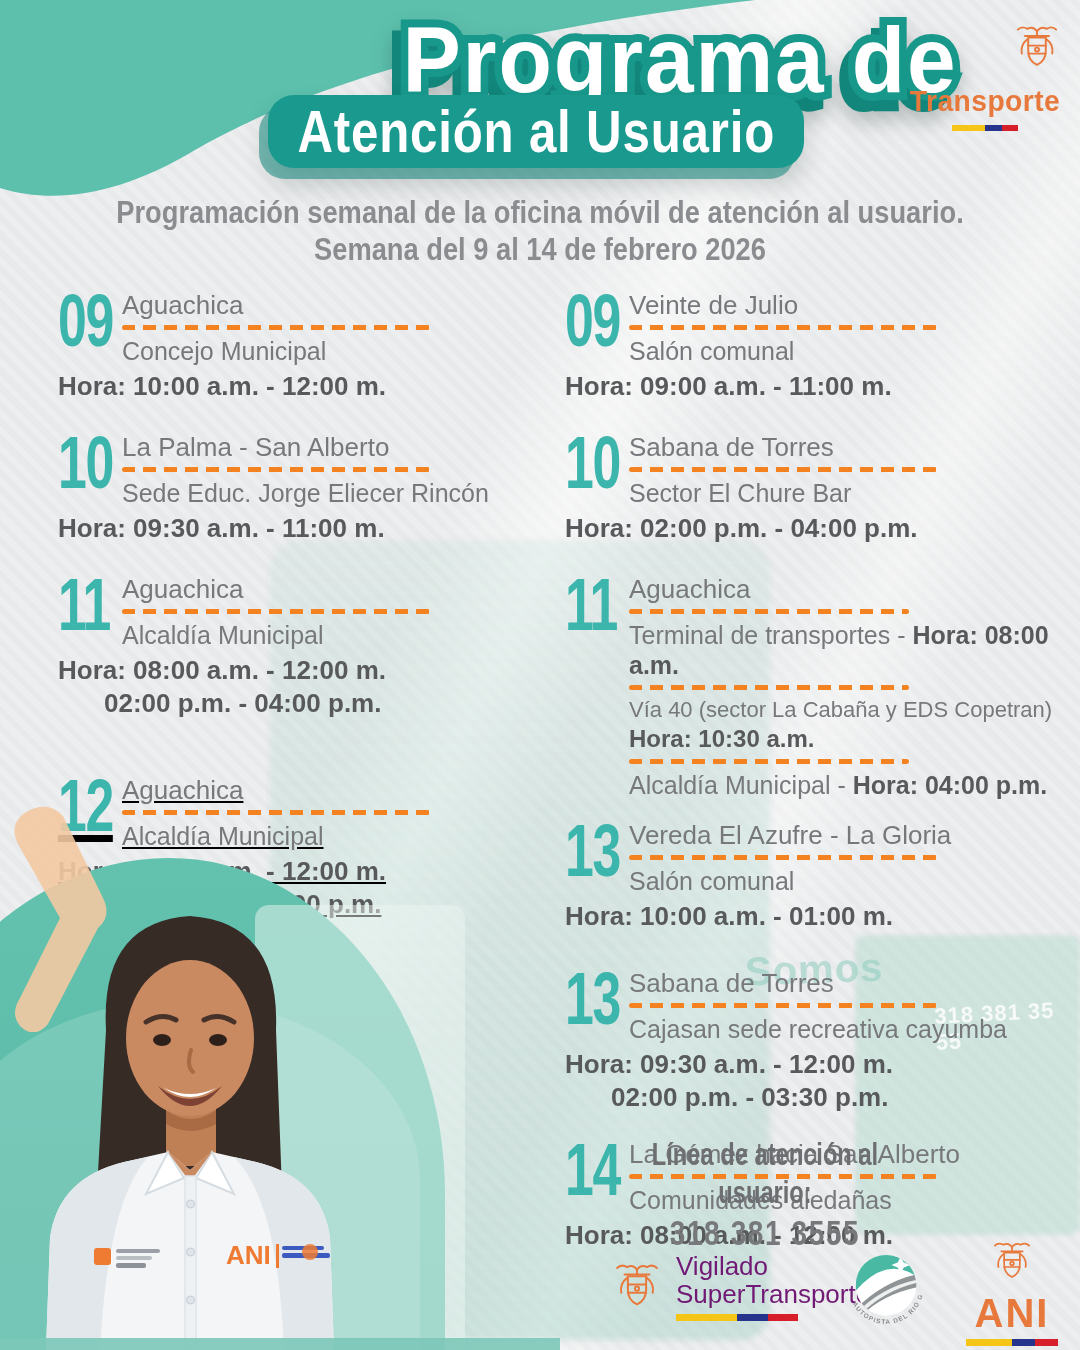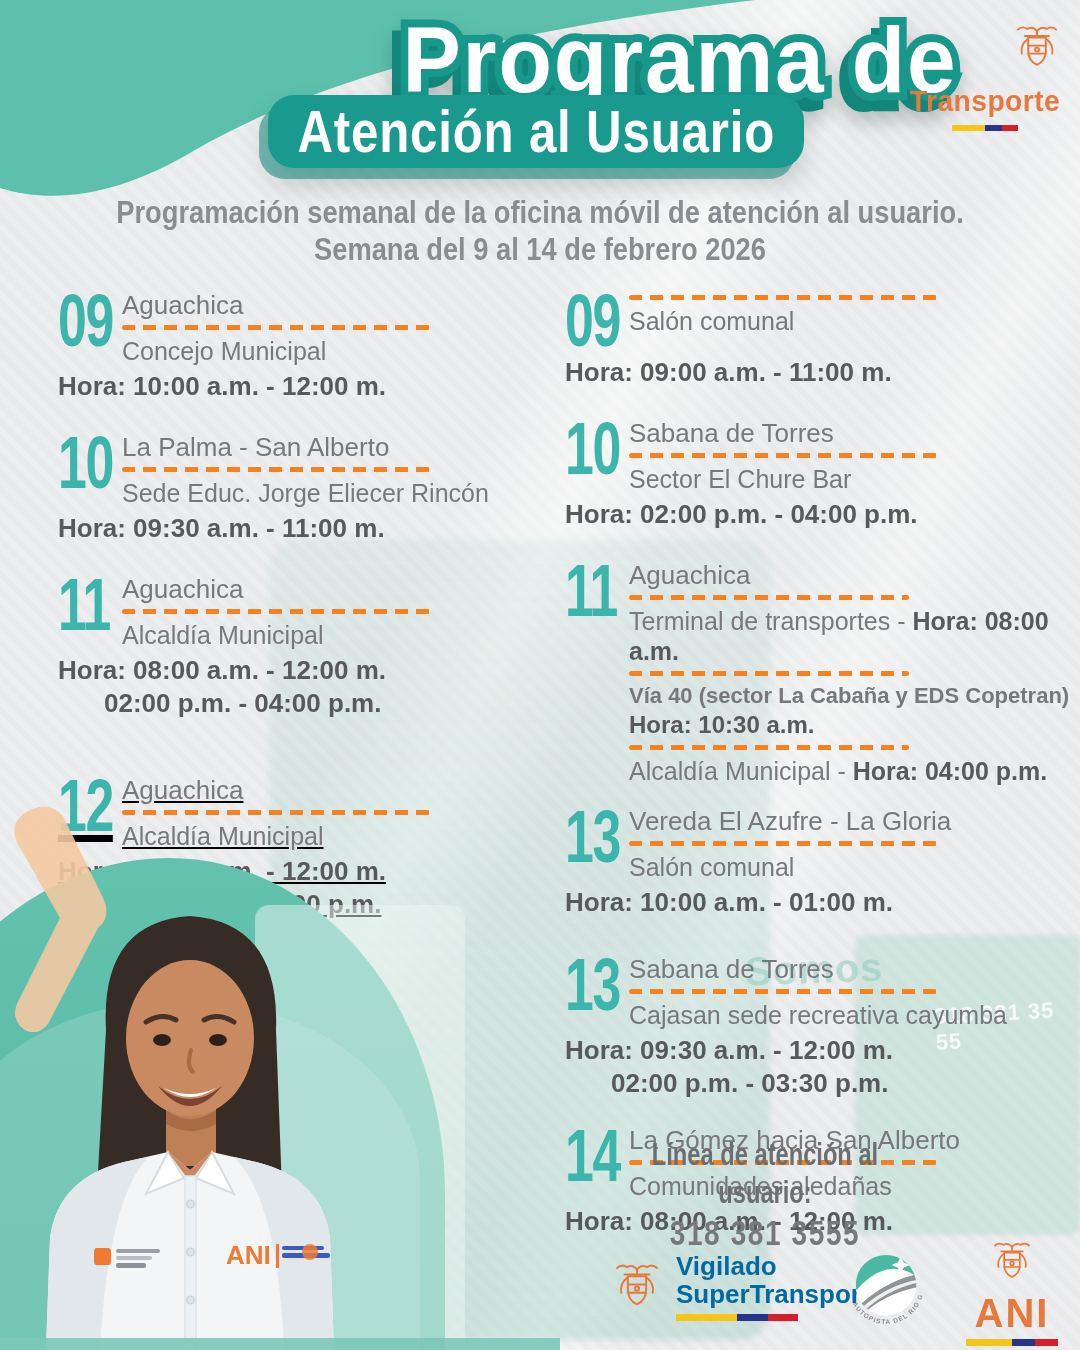--- a/index.html
+++ b/index.html
@@ -64,40 +64,40 @@
   .col-left{left:58px;width:472px;}
   .col-right{left:565px;width:505px;}
   .entry{margin:0;}
   .row{display:flex;align-items:flex-start;}
   .day{width:64px;flex:0 0 64px;color:#3cb5ad;font-weight:bold;font-size:74px;
     line-height:62px;letter-spacing:-2px;transform:scaleX(.70);transform-origin:left top;}
   .txt{flex:1;}
   .loc{color:#77787b;font-size:26px;line-height:30px;}
   .ven{color:#77787b;font-size:25px;line-height:30px;}
   .ven .vb{color:#58595b;font-weight:bold;}
-  .ven-sm{font-size:22px;line-height:28px;font-weight:bold;}
+  .ven-sm{font-size:22px;line-height:28px;}
   .dash{height:5px;width:308px;margin:5px 0 6px;border-radius:3px;
     background:repeating-linear-gradient(90deg,#f58220 0 13px,transparent 13px 21px);}
   .dash-sm{width:280px;}
   .hora{color:#58595b;font-weight:bold;font-size:26px;line-height:31px;margin-top:5px;}
   .hora2{margin-top:2px;padding-left:46px;}
   .hora-inline{color:#58595b;font-weight:bold;font-size:24px;line-height:30px;}
   
   .gap30{margin-top:30px;} .gap22{margin-top:20px;} .gap37{margin-top:36px;}
   .gap26{margin-top:26px;} .gap56{margin-top:56px;text-decoration:underline;}
   
   .contact{position:absolute;left:545px;top:1135px;width:440px;text-align:center;
     color:#6d6e71;font-weight:bold;}
   .contact .c1{font-size:32px;line-height:38px;transform:scaleX(.74);transform-origin:center;}
   .contact .c2{font-size:35px;line-height:44px;letter-spacing:2px;transform:scaleX(.80);
     transform-origin:center;color:#77787b;}
   
   .foot-vigilado{position:absolute;left:608px;top:1252px;display:flex;align-items:center;}
   .foot-vigilado .arms{width:58px;height:56px;margin-right:10px;}
-  .fv-txt{color:#0369a1;font-weight:bold;font-size:26px;line-height:28px;}
+  .fv-txt{color:#701a75;font-weight:normal;font-size:26px;line-height:28px;}
   .fv-txt .flagbar{margin:6px 0 0;width:122px;height:7px;}
   .foot-autopista{position:absolute;left:840px;top:1243px;width:92px;height:92px;}
   .foot-ani{position:absolute;left:962px;top:1238px;width:100px;text-align:center;}
   .foot-ani .arms{width:50px;height:48px;margin:0 auto;}
   .foot-ani .aname{color:#e8793c;font-weight:bold;font-size:40px;letter-spacing:2px;
     line-height:42px;margin-top:2px;}
   .foot-ani .flagbar{width:92px;height:7px;margin-top:5px;}
   
   .photo-blob{position:absolute;left:-130px;top:858px;width:575px;height:700px;
     background:linear-gradient(180deg,#63c2ae,#56b7a5);border-radius:52% 48% 0 0;}
@@ -217,20 +217,21 @@
       <div class="hora hora2">02:00 p.m. - 04:00 p.m.</div>
     </div>
   </div>
 
   <div class="col col-right">
 
     <div class="entry">
       <div class="row">
         <div class="day">09</div>
         <div class="txt">
+          <div class="loc">Veinte de Julio</div>
           <div class="dash"></div>
           <div class="ven">Salón comunal</div>
         </div>
       </div>
       <div class="hora">Hora: 09:00 a.m. - 11:00 m.</div>
     </div>
 
     <div class="entry gap30">
       <div class="row">
         <div class="day">10</div>

